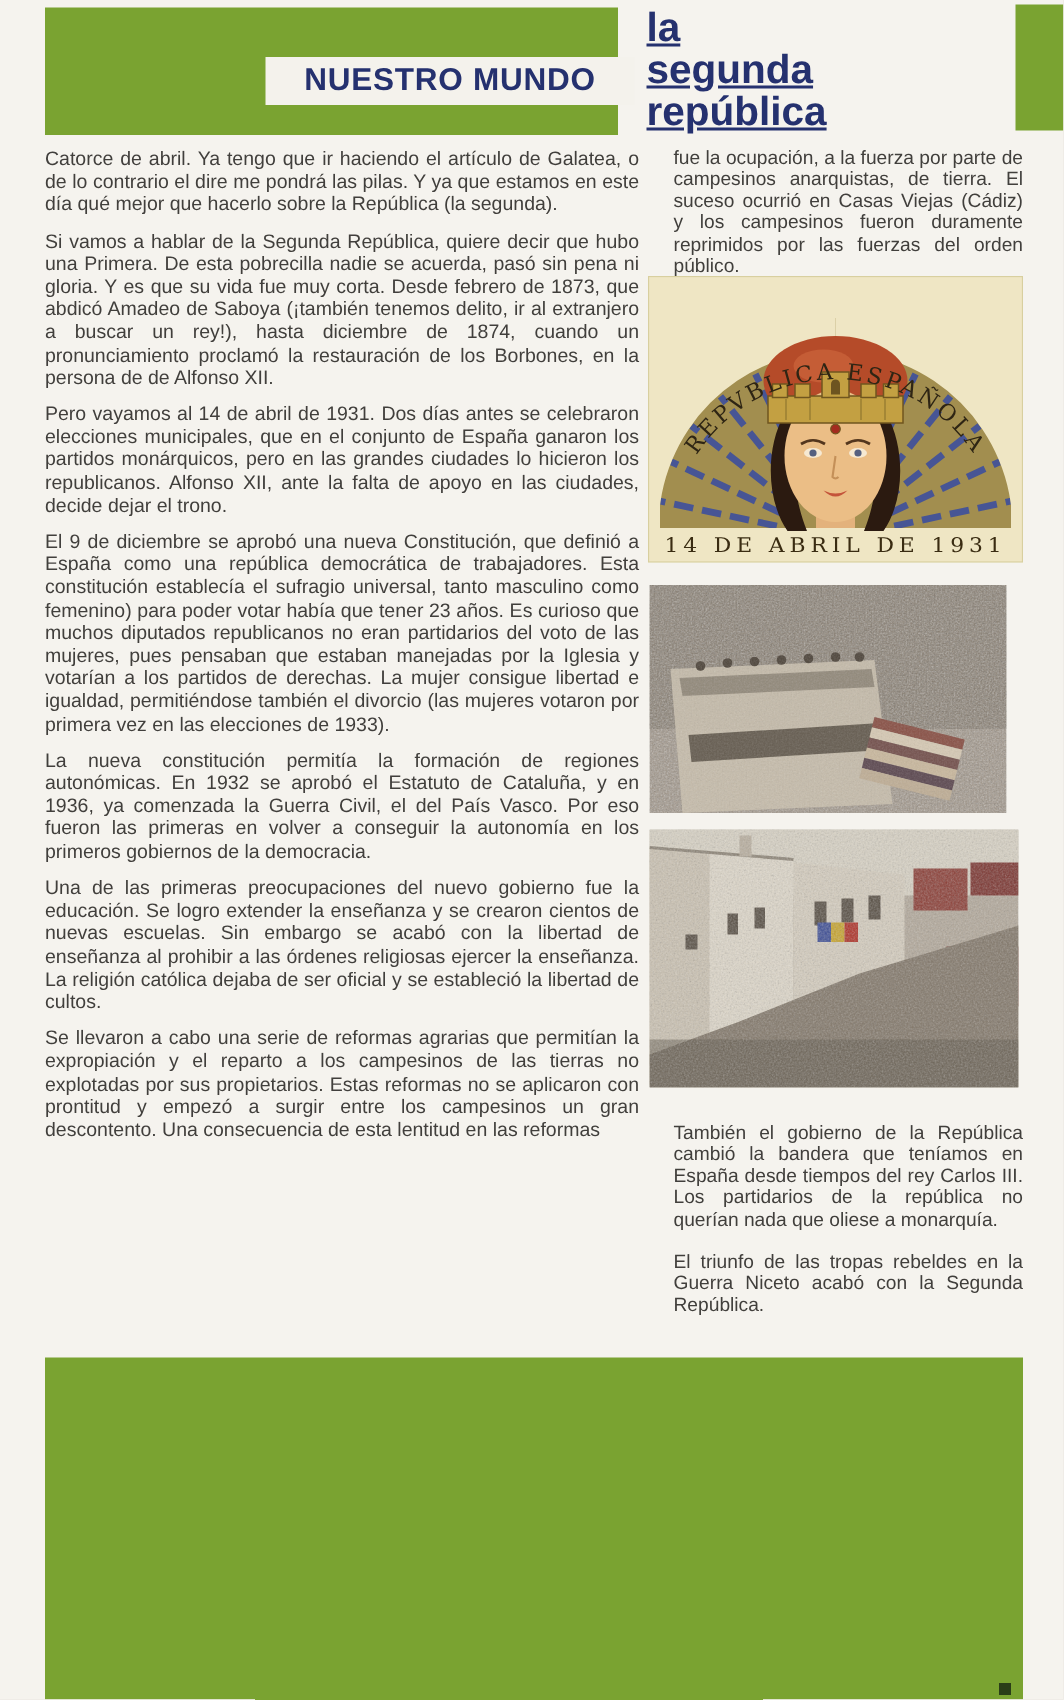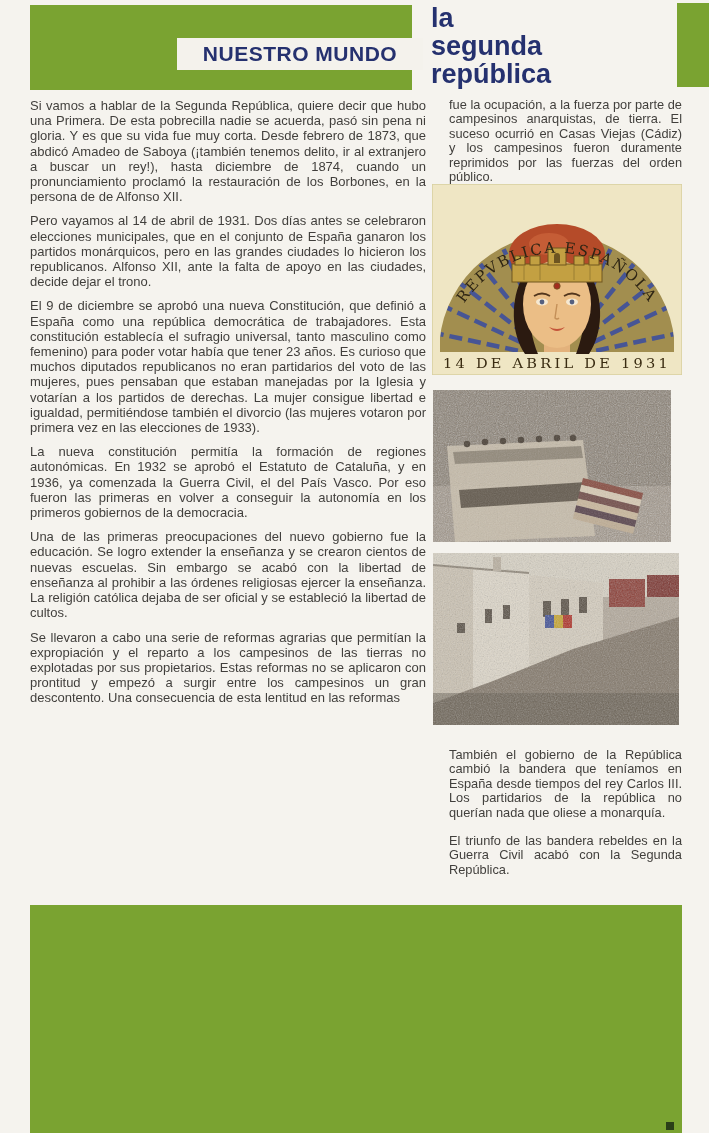--- a/index.html
+++ b/index.html
@@ -16,21 +16,21 @@
     position:absolute;left:177px;top:38px;width:246px;height:32px;background:#f4f2ec;
     display:flex;align-items:center;justify-content:center;
   }
   .section-box span{
     font-size:21px;font-weight:bold;color:#25316f;letter-spacing:.5px;white-space:nowrap;
   }
   .main-title{
     position:absolute;left:431px;top:4px;margin:0;
     font-size:27px;line-height:28px;font-weight:bold;color:#25316f;
   }
-  .main-title span{display:block;}
+  .main-title span{display:block;text-decoration:underline;}
   
   .col-left{
     position:absolute;left:30px;top:98px;width:396px;
     font-size:13px;line-height:15.2px;text-align:justify;
   }
   .col-left p{margin:0 0 9px 0;}
   .rc-text{
     position:absolute;left:449px;width:233px;
     font-size:12.8px;line-height:14.4px;text-align:justify;
   }
@@ -61,20 +61,21 @@
   <div class="section-box">
     <span>NUESTRO MUNDO</span>
   </div>
   <h1 class="main-title">
     <span>la</span>
     <span>segunda</span>
     <span>república</span>
   </h1>
 
   <div class="col-left">
+    <p>Catorce de abril. Ya tengo que ir haciendo el artículo de Galatea, o de lo contrario el dire me pondrá las pilas. Y ya que estamos en este día qué mejor que hacerlo sobre la República (la segunda).</p>
     <p>Si vamos a hablar de la Segunda República, quiere decir que hubo una Primera. De esta pobrecilla nadie se acuerda, pasó sin pena ni gloria. Y es que su vida fue muy corta. Desde febrero de 1873, que abdicó Amadeo de Saboya (¡también tenemos delito, ir al extranjero a buscar un rey!), hasta diciembre de 1874, cuando un pronunciamiento proclamó la restauración de los Borbones, en la persona de de Alfonso XII.</p>
     <p>Pero vayamos al 14 de abril de 1931. Dos días antes se celebraron elecciones municipales, que en el conjunto de España ganaron los partidos monárquicos, pero en las grandes ciudades lo hicieron los republicanos. Alfonso XII, ante la falta de apoyo en las ciudades, decide dejar el trono.</p>
     <p>El 9 de diciembre se aprobó una nueva Constitución, que definió a España como una república democrática de trabajadores. Esta constitución establecía el sufragio universal, tanto masculino como femenino) para poder votar había que tener 23 años. Es curioso que muchos diputados republicanos no eran partidarios del voto de las mujeres, pues pensaban que estaban manejadas por la Iglesia y votarían a los partidos de derechas. La mujer consigue libertad e igualdad, permitiéndose también el divorcio (las mujeres votaron por primera vez en las elecciones de 1933).</p>
     <p>La nueva constitución permitía la formación de regiones autonómicas. En 1932 se aprobó el Estatuto de Cataluña, y en 1936, ya comenzada la Guerra Civil, el del País Vasco. Por eso fueron las primeras en volver a conseguir la autonomía en los primeros gobiernos de la democracia.</p>
     <p>Una de las primeras preocupaciones del nuevo gobierno fue la educación. Se logro extender la enseñanza y se crearon cientos de nuevas escuelas. Sin embargo se acabó con la libertad de enseñanza al prohibir a las órdenes religiosas ejercer la enseñanza. La religión católica dejaba de ser oficial y se estableció la libertad de cultos.</p>
     <p>Se llevaron a cabo una serie de reformas agrarias que permitían la expropiación y el reparto a los campesinos de las tierras no explotadas por sus propietarios. Estas reformas no se aplicaron con prontitud y empezó a surgir entre los campesinos un gran descontento. Una consecuencia de esta lentitud en las reformas</p>
   </div>
 
   <div class="rc-text rc-top">
     <p style="margin:0">fue la ocupación, a la fuerza por parte de campesinos anarquistas, de tierra. El suceso ocurrió en Casas Viejas (Cádiz) y los campesinos fueron duramente reprimidos por las fuerzas del orden público.</p>
@@ -229,21 +230,21 @@
         <rect x="168" y="140" width="64" height="6" fill="#c2a13c"></rect>
       </g>
       <polygon points="0,150 60,128 140,96 246,64 246,172 0,172" fill="#83786a"></polygon>
       <rect y="140" width="246" height="32" fill="#5a5245" opacity="0.5"></rect>
       <rect width="246" height="172" filter="url(#g2)" opacity="0.45"></rect>
     </svg>
   </div>
 
   <div class="rc-text rc-bottom">
     <p>También el gobierno de la República cambió la bandera que teníamos en España desde tiempos del rey Carlos III. Los partidarios de la república no querían nada que oliese a monarquía.</p>
-    <p>El triunfo de las bandera rebeldes en la Guerra Civil acabó con la Segunda República.</p>
+    <p>El triunfo de las tropas rebeldes en la Guerra Niceto acabó con la Segunda República.</p>
     <div class="author">Paco Torrejón</div>
   </div>
 
   <div class="bottom-green">
     <div class="corner-mark"></div>
   </div>
 
 </div>
 
 </body></html>

